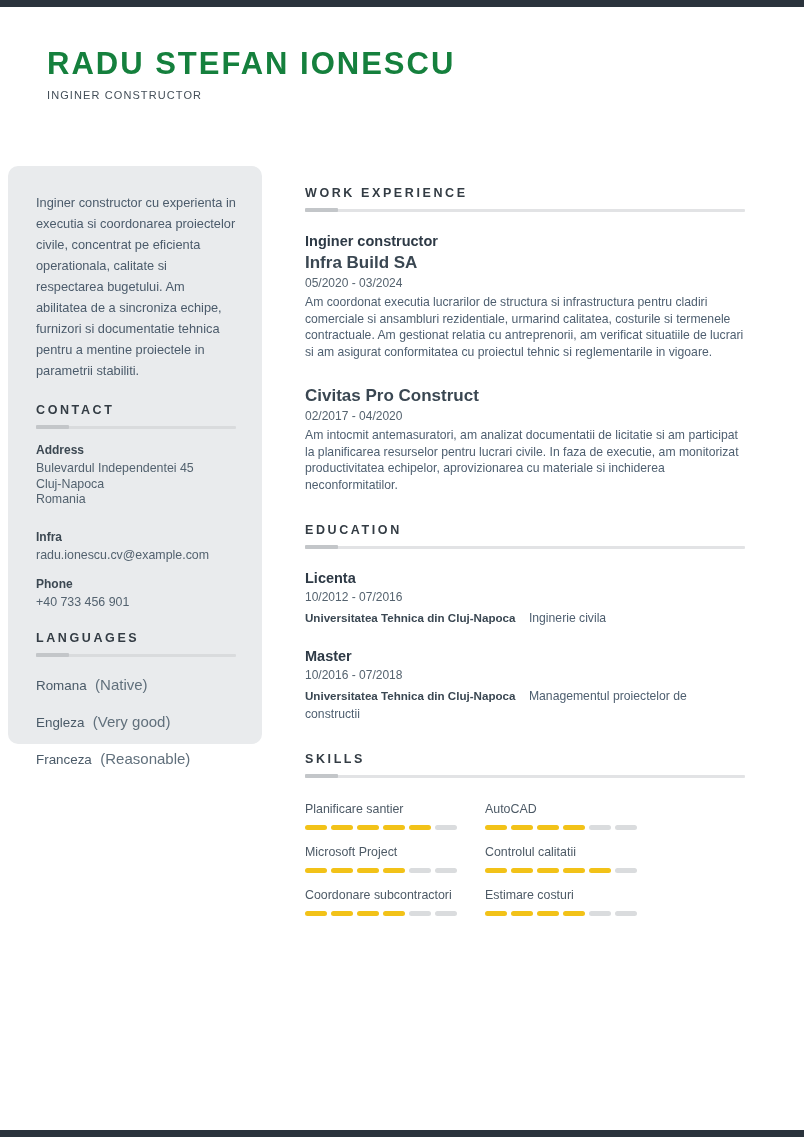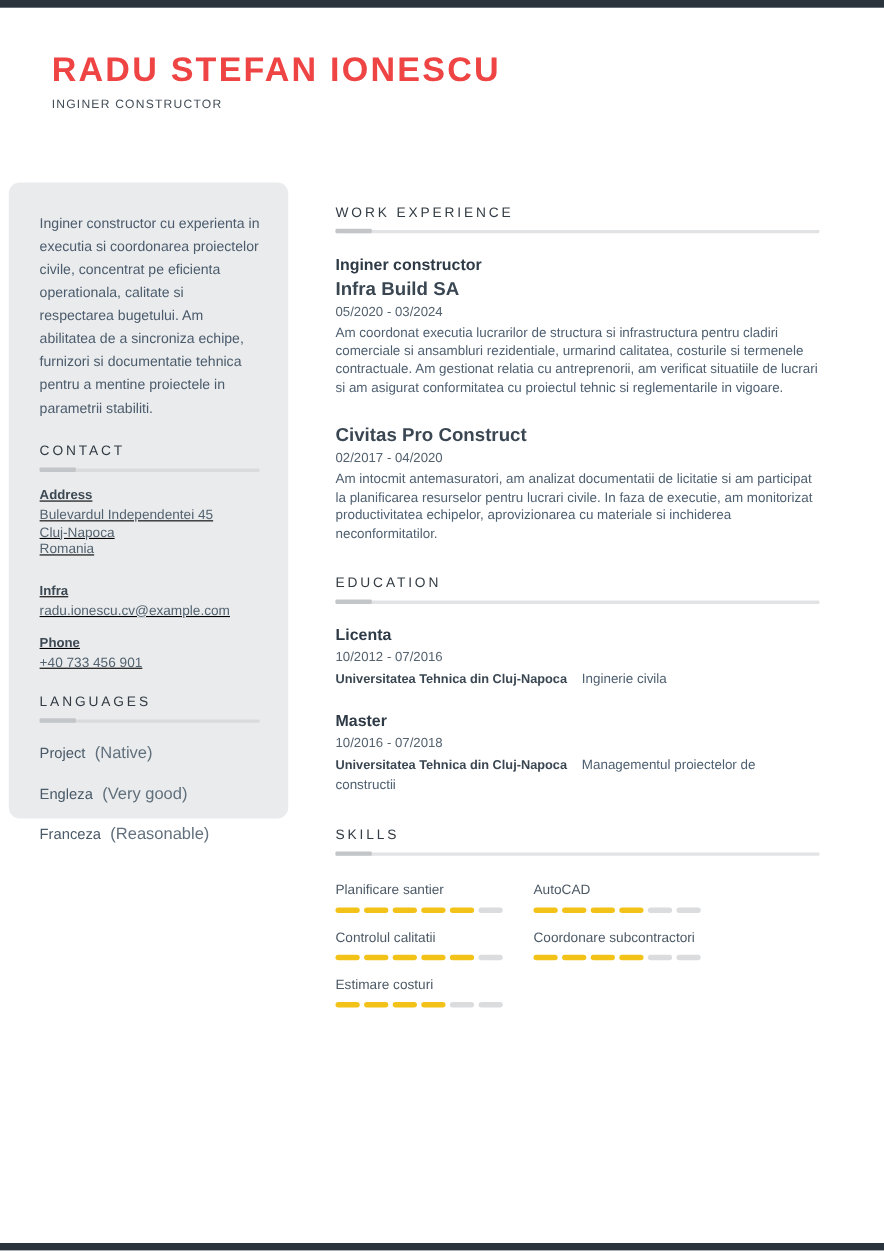--- a/index.html
+++ b/index.html
@@ -13,34 +13,34 @@
   *{margin:0;padding:0;box-sizing:border-box;}
   html,body{background:#ffffff;}
   body{font-family:"Liberation Sans","DejaVu Sans",sans-serif;}
   .page{position:relative;width:804px;height:1137px;background:#ffffff;overflow:hidden;}
 
   .edge-bar{position:absolute;left:0;width:804px;height:7px;background:var(--accent-dark);}
   .edge-bar.top{top:0;}
   .edge-bar.bottom{bottom:0;}
 
   header{position:absolute;left:47px;top:46px;}
-  h1{font-size:31px;font-weight:800;letter-spacing:2px;color:#ef4444;line-height:36px;}
+  h1{font-size:31px;font-weight:800;letter-spacing:2px;color:#15803d;line-height:36px;}
   .subtitle{margin-top:7px;font-size:11px;letter-spacing:1.1px;font-weight:500;color:#434e58;}
 
   aside{position:absolute;left:8px;top:166px;width:254px;height:578px;
         background:var(--sidebar-bg);border-radius:10px;padding:26px 26px 4px 28px;}
   .profile{font-size:12.8px;line-height:21px;color:#4b5b6b;margin-bottom:22px;}
 
-  .sec-heading{font-size:12.5px;font-weight:400;letter-spacing:2.6px;color:var(--heading-text);}
+  .sec-heading{font-size:12.5px;font-weight:700;letter-spacing:2.6px;color:var(--heading-text);}
   .divider{position:relative;height:3px;background:#e2e3e5;margin-top:9px;border-radius:1px;}
   aside .divider{background:#d9dbdd;}
   .divider .dark{position:absolute;left:0;top:-1px;width:33px;height:4px;background:#c3c6c9;border-radius:1px;}
 
   .contact-section{margin-bottom:20px;}
-  .contact-group{margin-top:14px;text-decoration:underline;}
+  .contact-group{margin-top:14px;}
   .field-label{font-size:12px;font-weight:700;color:#3c4852;margin-bottom:4px;}
   .field-value{font-size:12.4px;line-height:15.5px;color:#53626f;}
   .contact-group.spaced{margin-top:22px;}
 
   .lang-row{margin-top:19px;}
   .lang-row:first-of-type{margin-top:28px;}
   .lang-name{font-size:13.4px;color:#4a5a68;}
   .lang-level{font-size:15px;color:#61707c;margin-left:4px;}
 
   main{position:absolute;left:305px;top:186px;width:440px;}
@@ -106,21 +106,21 @@
       </div>
     </div>
 
     <div class="languages-section">
       <div class="sec-heading">LANGUAGES</div>
       <div class="divider">
           <div class="dark"></div>
         </div>
 
       <div class="lang-row">
-        <span class="lang-name">Project</span>
+        <span class="lang-name">Romana</span>
         <span class="lang-level">(Native)</span>
       </div>
       <div class="lang-row">
         <span class="lang-name">Engleza</span>
         <span class="lang-level">(Very good)</span>
       </div>
       <div class="lang-row">
         <span class="lang-name">Franceza</span>
         <span class="lang-level">(Reasonable)</span>
       </div>
@@ -197,20 +197,31 @@
           <div class="skill-bar">
               <div class="seg on"></div>
               <div class="seg on"></div>
               <div class="seg on"></div>
               <div class="seg on"></div>
               <div class="seg"></div>
               <div class="seg"></div>
             </div>
         </div>
         <div class="skill">
+          <div class="skill-label">Microsoft Project</div>
+          <div class="skill-bar">
+              <div class="seg on"></div>
+              <div class="seg on"></div>
+              <div class="seg on"></div>
+              <div class="seg on"></div>
+              <div class="seg"></div>
+              <div class="seg"></div>
+            </div>
+        </div>
+        <div class="skill">
           <div class="skill-label">Controlul calitatii</div>
           <div class="skill-bar">
               <div class="seg on"></div>
               <div class="seg on"></div>
               <div class="seg on"></div>
               <div class="seg on"></div>
               <div class="seg on"></div>
               <div class="seg"></div>
             </div>
         </div>

